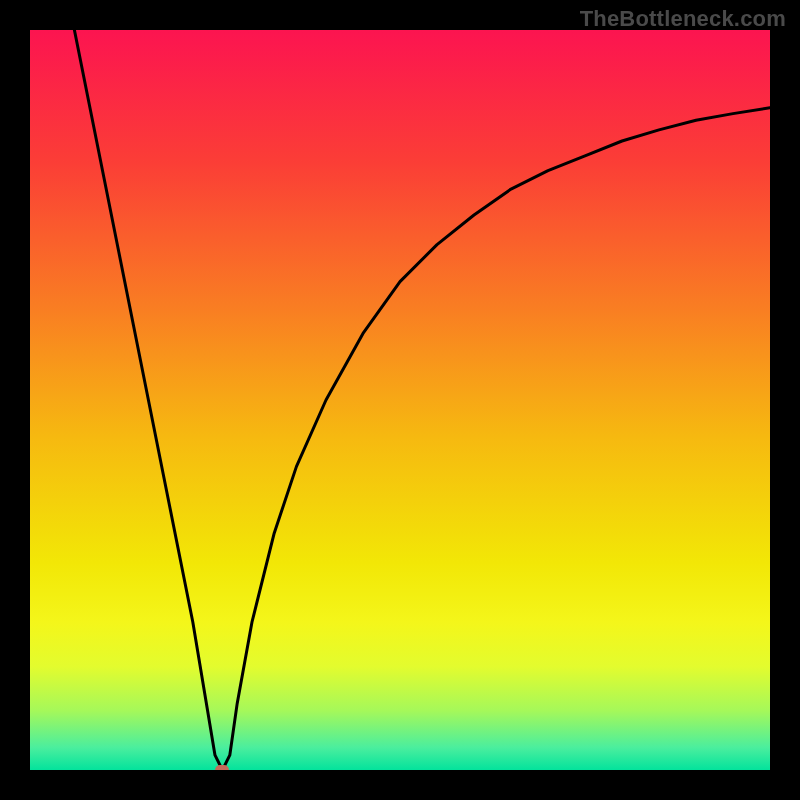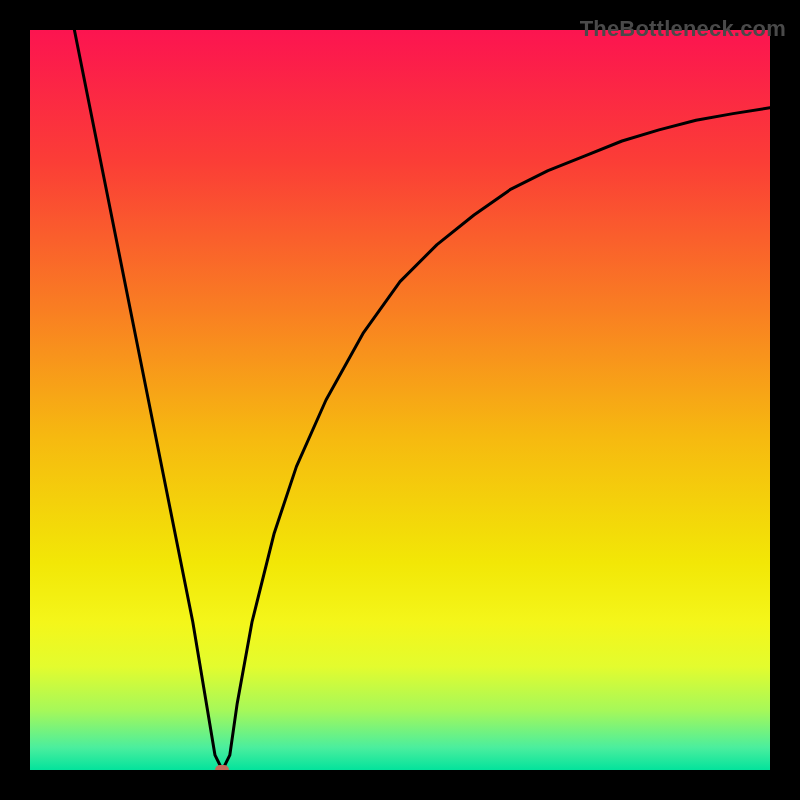--- a/index.html
+++ b/index.html
@@ -43,21 +43,21 @@
     position: absolute;
     width: 14px;
     height: 10px;
     background: #c46a5a;
     border-radius: 5px;
     transform: translate(-50%, -50%);
     pointer-events: none;
   }
   .watermark {
     position: absolute;
-    top: 16px;
+    top: 6px;
     right: 14px;
     color: #4a4a4a;
     font-size: 22px;
     font-weight: 600;
     letter-spacing: 0.2px;
     font-family: Arial, Helvetica, sans-serif;
   }
 </style>
 </head>
 <body>

